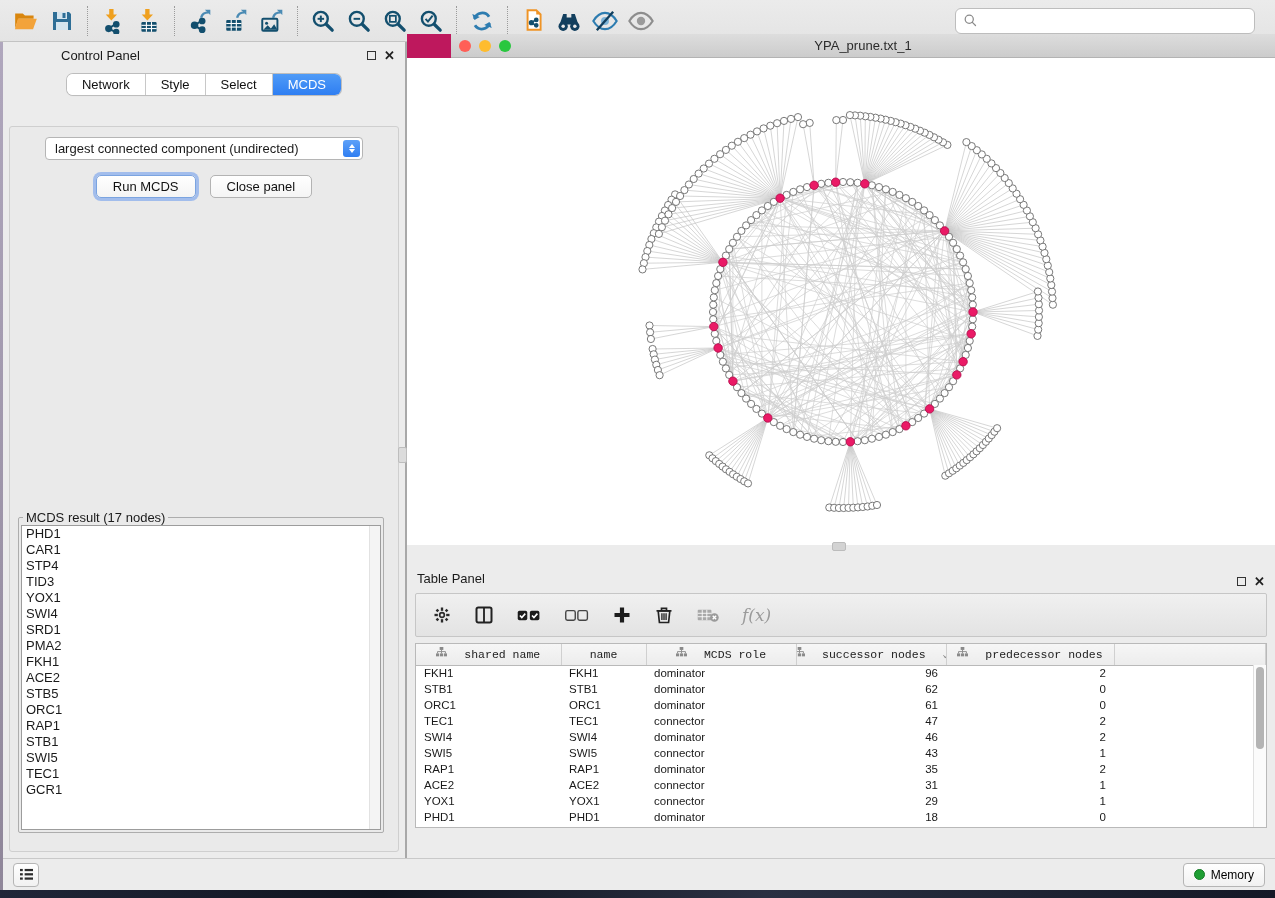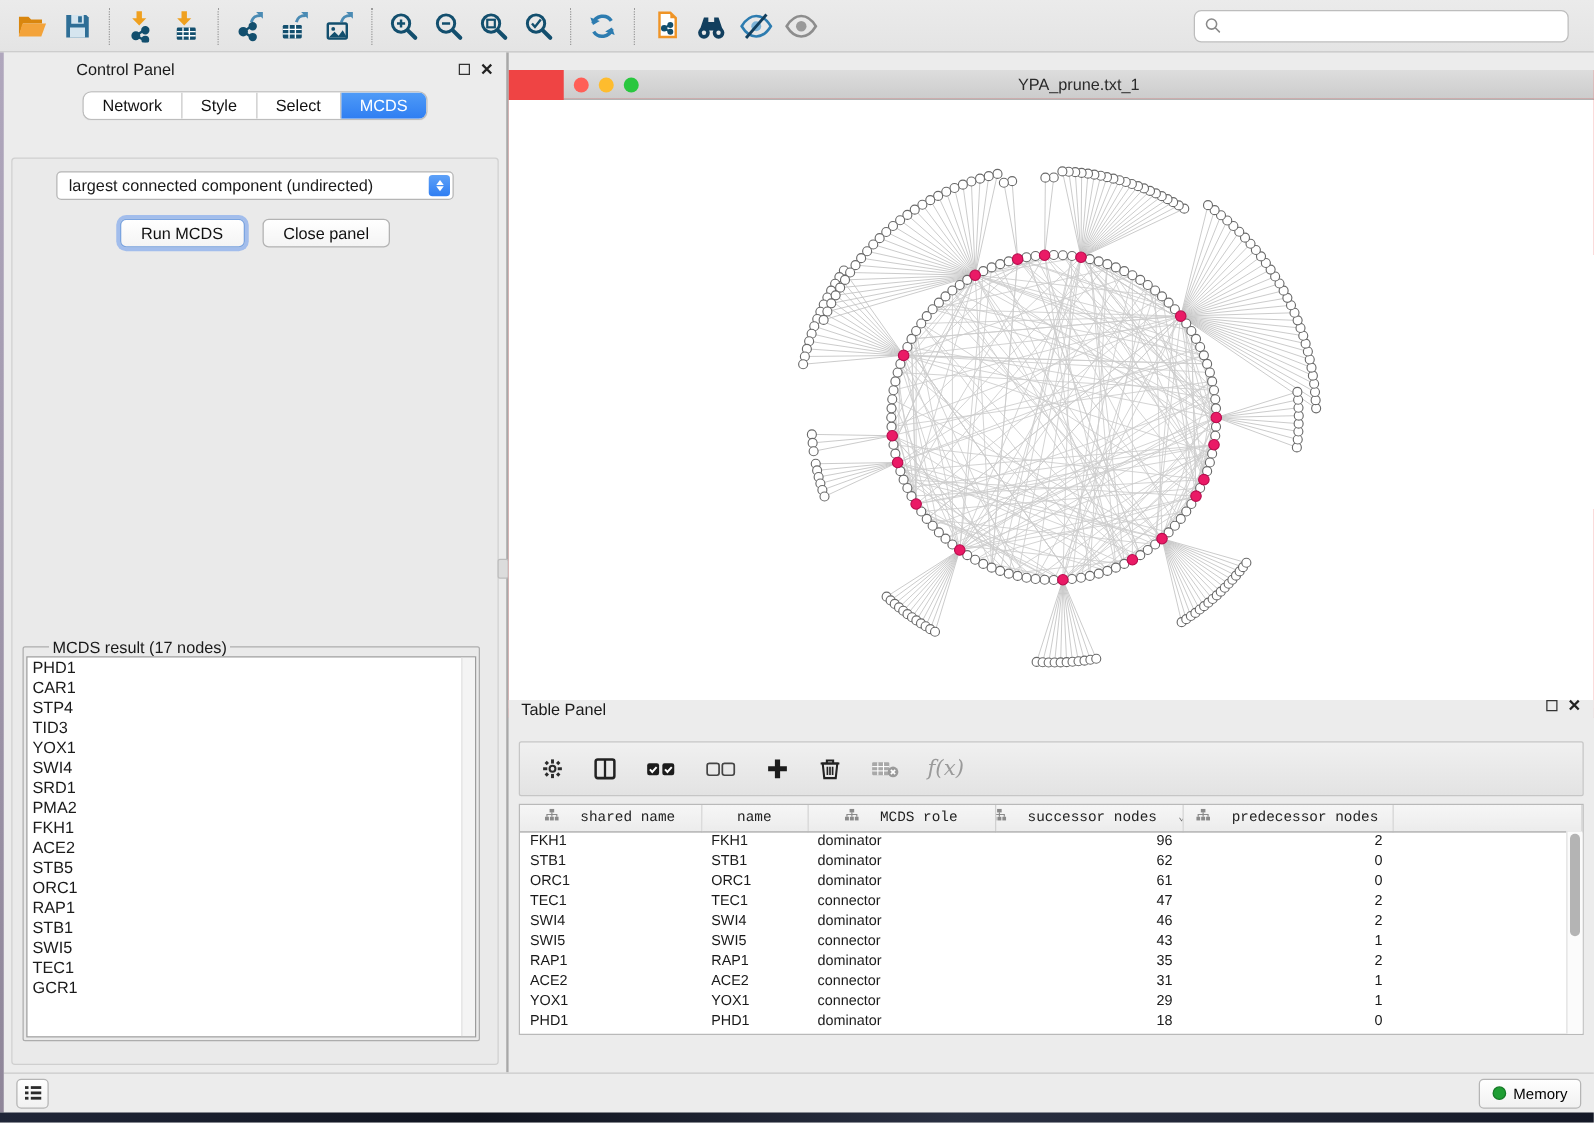--- a/index.html
+++ b/index.html
@@ -43,42 +43,42 @@
      background:linear-gradient(#5ea1f8,#2f7ef2); display:flex; flex-direction:column; align-items:center; justify-content:center; gap:1px; }
   .chev { width:0; height:0; border-left:3.5px solid transparent; border-right:3.5px solid transparent; }
   .chev.up { border-bottom:4px solid #fff; }
   .chev.dn { border-top:4px solid #fff; }
   #cp-buttons { display:flex; justify-content:center; gap:14px; margin-top:15px; }
   .mac-btn { background:linear-gradient(#ffffff,#f4f4f4); border:1px solid #b3b3b3; border-radius:5px;
      font:13px "Liberation Sans",sans-serif; padding:3px 16px; color:#111; }
   .mac-btn.focused { box-shadow:0 0 0 3px rgba(102,152,236,.55); border-color:#7ba4e0; }
   #mcds-result-group { position:absolute; left:8px; right:14px; top:383px; bottom:18px;
      border:1px solid #adadad; border-radius:2px; }
-  #mcds-result-group legend { font-size:13px; margin-left:20px; padding:0 3px; }
+  #mcds-result-group legend { font-size:13px; margin-left:4px; padding:0 3px; }
   #mcds-list { position:absolute; inset:2px 2px 2px 2px; top:0px; background:#fff; border:1px solid #9c9c9c; overflow:hidden; }
   #mcds-list .row { font-size:13px; line-height:16px; padding-left:4px; }
   #mcds-scroll { position:absolute; right:0; top:0; bottom:0; width:11px; background:#f4f4f4; border-left:1px solid #e2e2e2; }
 
   
   #v-splitter { left:405px; top:42px; width:2px; height:816px; background:#a8a8a8; }
   #v-grip { left:398px; top:447px; width:9px; height:16px; background:#dcdcdc; border:1px solid #bdbdbd; border-radius:2px; }
 
   
-  #network-panel { left:407px; top:56px; width:868px; height:518px; background:#ef4444;padding-left:44px; }
+  #network-panel { left:407px; top:34px; width:868px; height:518px; background:#be185d;padding-left:44px; }
   #net-titlebar { height:24px; background:linear-gradient(#dddddd,#cccccc); border-bottom:1px solid #b3b3b3;
      display:flex; align-items:center; padding:0 8px; position:relative; }
   .tl { width:12px; height:12px; border-radius:50%; margin-right:8px; }
   #net-title { position:absolute; left:0; right:0; text-align:center; font-size:13px; color:#2b2b2b; }
   #net-canvas { position:absolute; left:0; top:24px; width:868px; height:487px; background:#fff; }
   #net-bottombar { position:absolute; left:0; bottom:0; width:868px; height:7px; background:#ececec; }
   #h-grip { position:absolute; left:425px; bottom:1px; width:14px; height:9px; background:#d3d3d3; border:1px solid #bcbcbc; border-radius:2px; }
 
   
   #table-panel { left:407px; top:560px; width:868px; height:298px; background:#ececec; }
-  #tp-titlebar { display:flex; align-items:flex-start; height:26px; padding:0 10px; font-size:13px; }
+  #tp-titlebar { display:flex; align-items:flex-end; height:26px; padding:0 10px; font-size:13px; }
   #tp-toolbar { position:absolute; left:8px; right:8px; top:33px; height:44px;
      background:linear-gradient(#f0f0f0,#e3e3e3); border:1px solid #c6c6c6; border-radius:2px;
      display:flex; align-items:center; gap:22px; padding:16px 16px; }
   .tpi { border:none; background:transparent; display:flex; align-items:center; justify-content:center; height:26px; }
   #fx-label { font:italic 17px "DejaVu Serif", serif; color:#9a9a9a; }
   #tbl-box { position:absolute; left:8px; right:8px; top:83px; bottom:30px; background:#fff; border:1px solid #b9b9b9; }
   table.grid { border-collapse:collapse; width:100%; table-layout:fixed; }
   table.grid th { height:21px; background:linear-gradient(#f6f6f6,#ececec); border-bottom:1px solid #b9b9b9;
      border-right:1px solid #d0d0d0; font-size:11.5px; font-weight:normal; color:#222; white-space:nowrap; overflow:hidden; }
   table.grid th .hwrap { display:flex; align-items:center; justify-content:center; gap:17px;font-family:Liberation Mono, monospace; }

